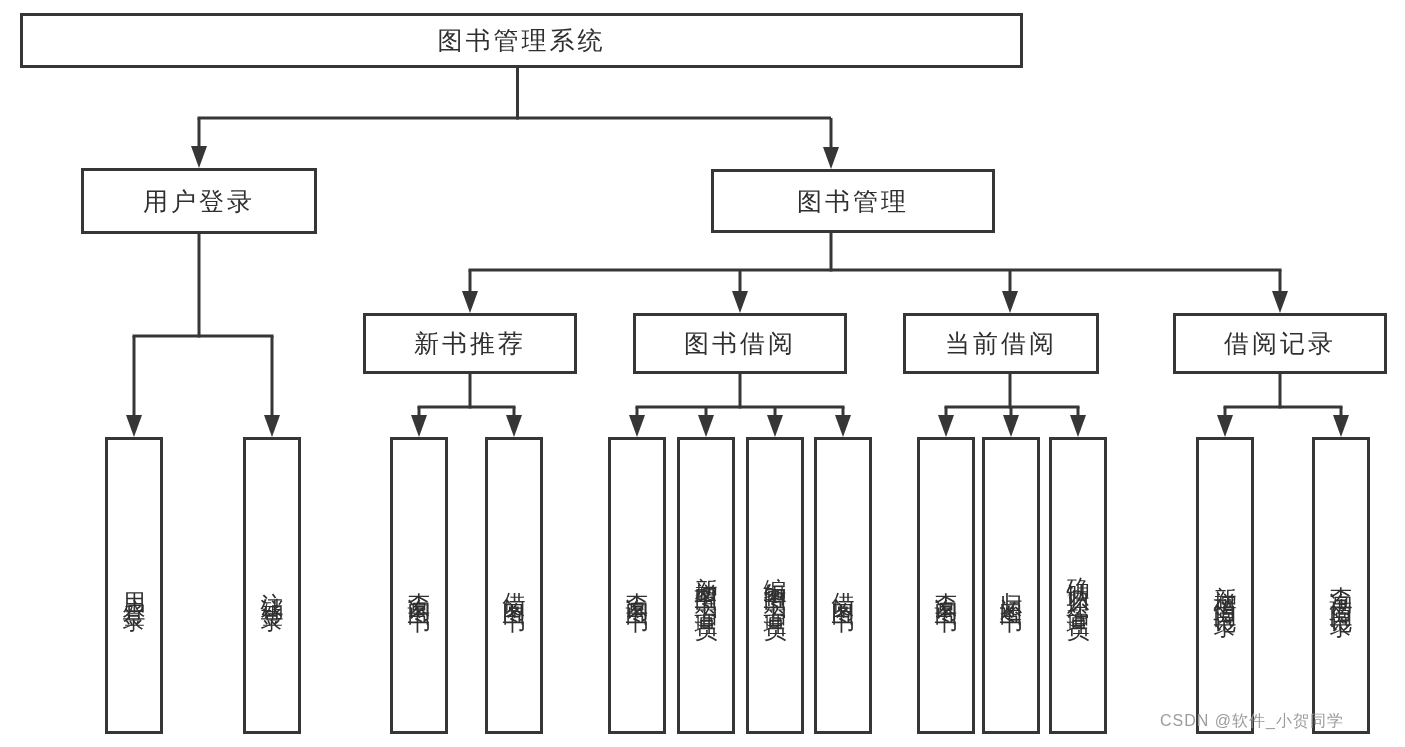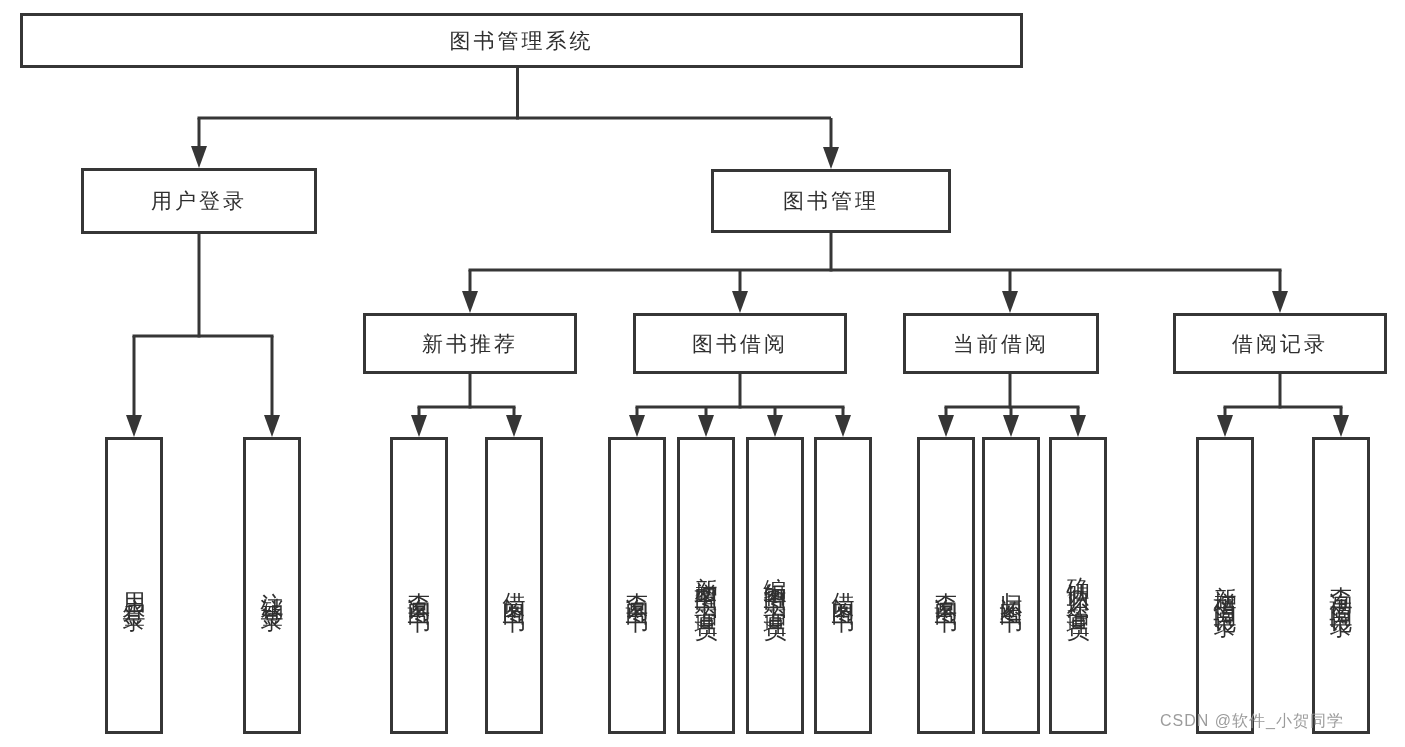--- a/index.html
+++ b/index.html
@@ -14,21 +14,21 @@
     font-family:"Liberation Sans","DejaVu Sans",sans-serif;overflow:hidden;
   }
   .wires{position:absolute;left:0;top:0;}
   .wires line{stroke:var(--line);stroke-width:3;}
   .wires polygon{fill:var(--line);stroke:none;}
   .node{
     position:absolute;box-sizing:border-box;border:3px solid var(--line);
     background:var(--boxbg);display:flex;align-items:center;justify-content:center;
     color:var(--text);text-align:center;
   }
-  .h{font-size:21px;letter-spacing:3px;white-space:nowrap;}
+  .h{font-size:25px;letter-spacing:3px;white-space:nowrap;}
   .leaf{
     width:58px;height:297px;
     writing-mode:vertical-rl;text-orientation:mixed;
     font-size:23px;letter-spacing:6px;line-height:1;
   }
   .watermark{
     position:absolute;left:1160px;top:711px;
     font-size:16px;letter-spacing:1px;color:var(--wm);white-space:nowrap;
   }
 </style>
@@ -113,21 +113,21 @@
     </g>
   </svg>
 
   <div class="node h" style="left:20px;top:13px;width:1003px;height:55px;">
     <span>图书管理系统</span>
   </div>
 
   <div class="node h" style="left:81px;top:168px;width:236px;height:66px;">
     <span>用户登录</span>
   </div>
-  <div class="node h" style="left:711px;top:169px;width:240px;height:64px;">
+  <div class="node h" style="left:711px;top:169px;width:284px;height:64px;">
     <span>图书管理</span>
   </div>
 
   <div class="node h" style="left:363px;top:313px;width:214px;height:61px;">
     <span>新书推荐</span>
   </div>
   <div class="node h" style="left:633px;top:313px;width:214px;height:61px;">
     <span>图书借阅</span>
   </div>
   <div class="node h" style="left:903px;top:313px;width:196px;height:61px;">

